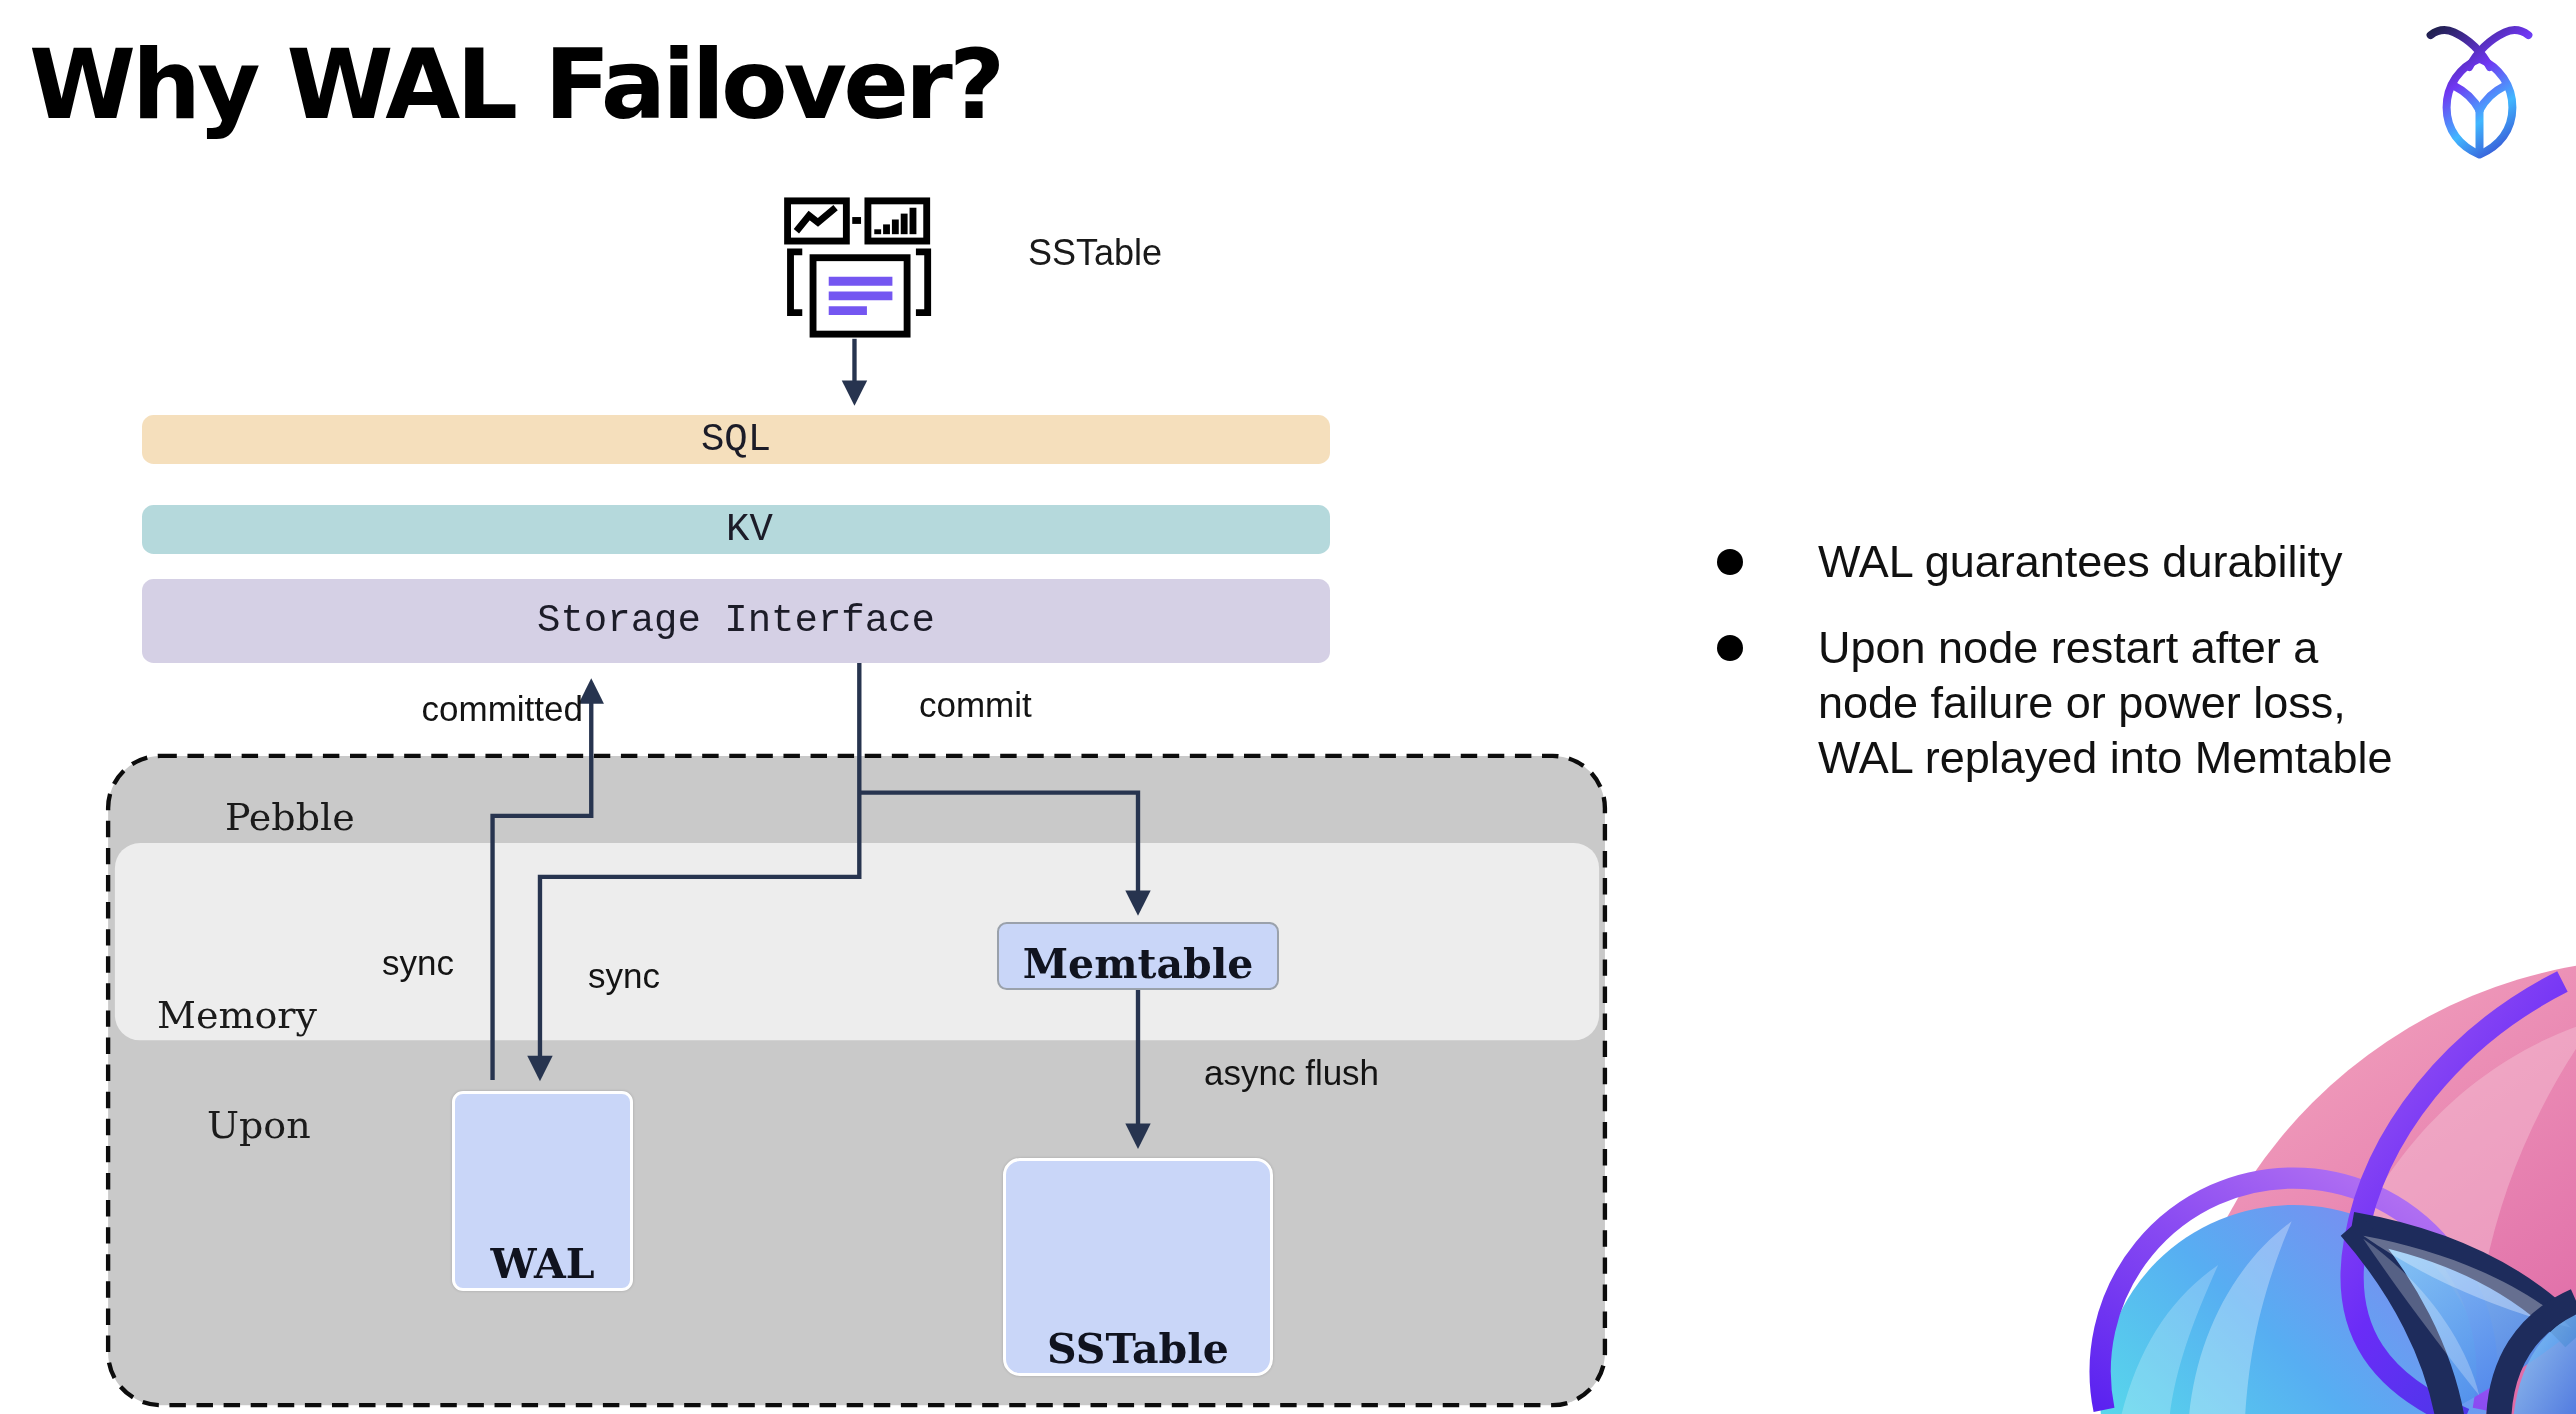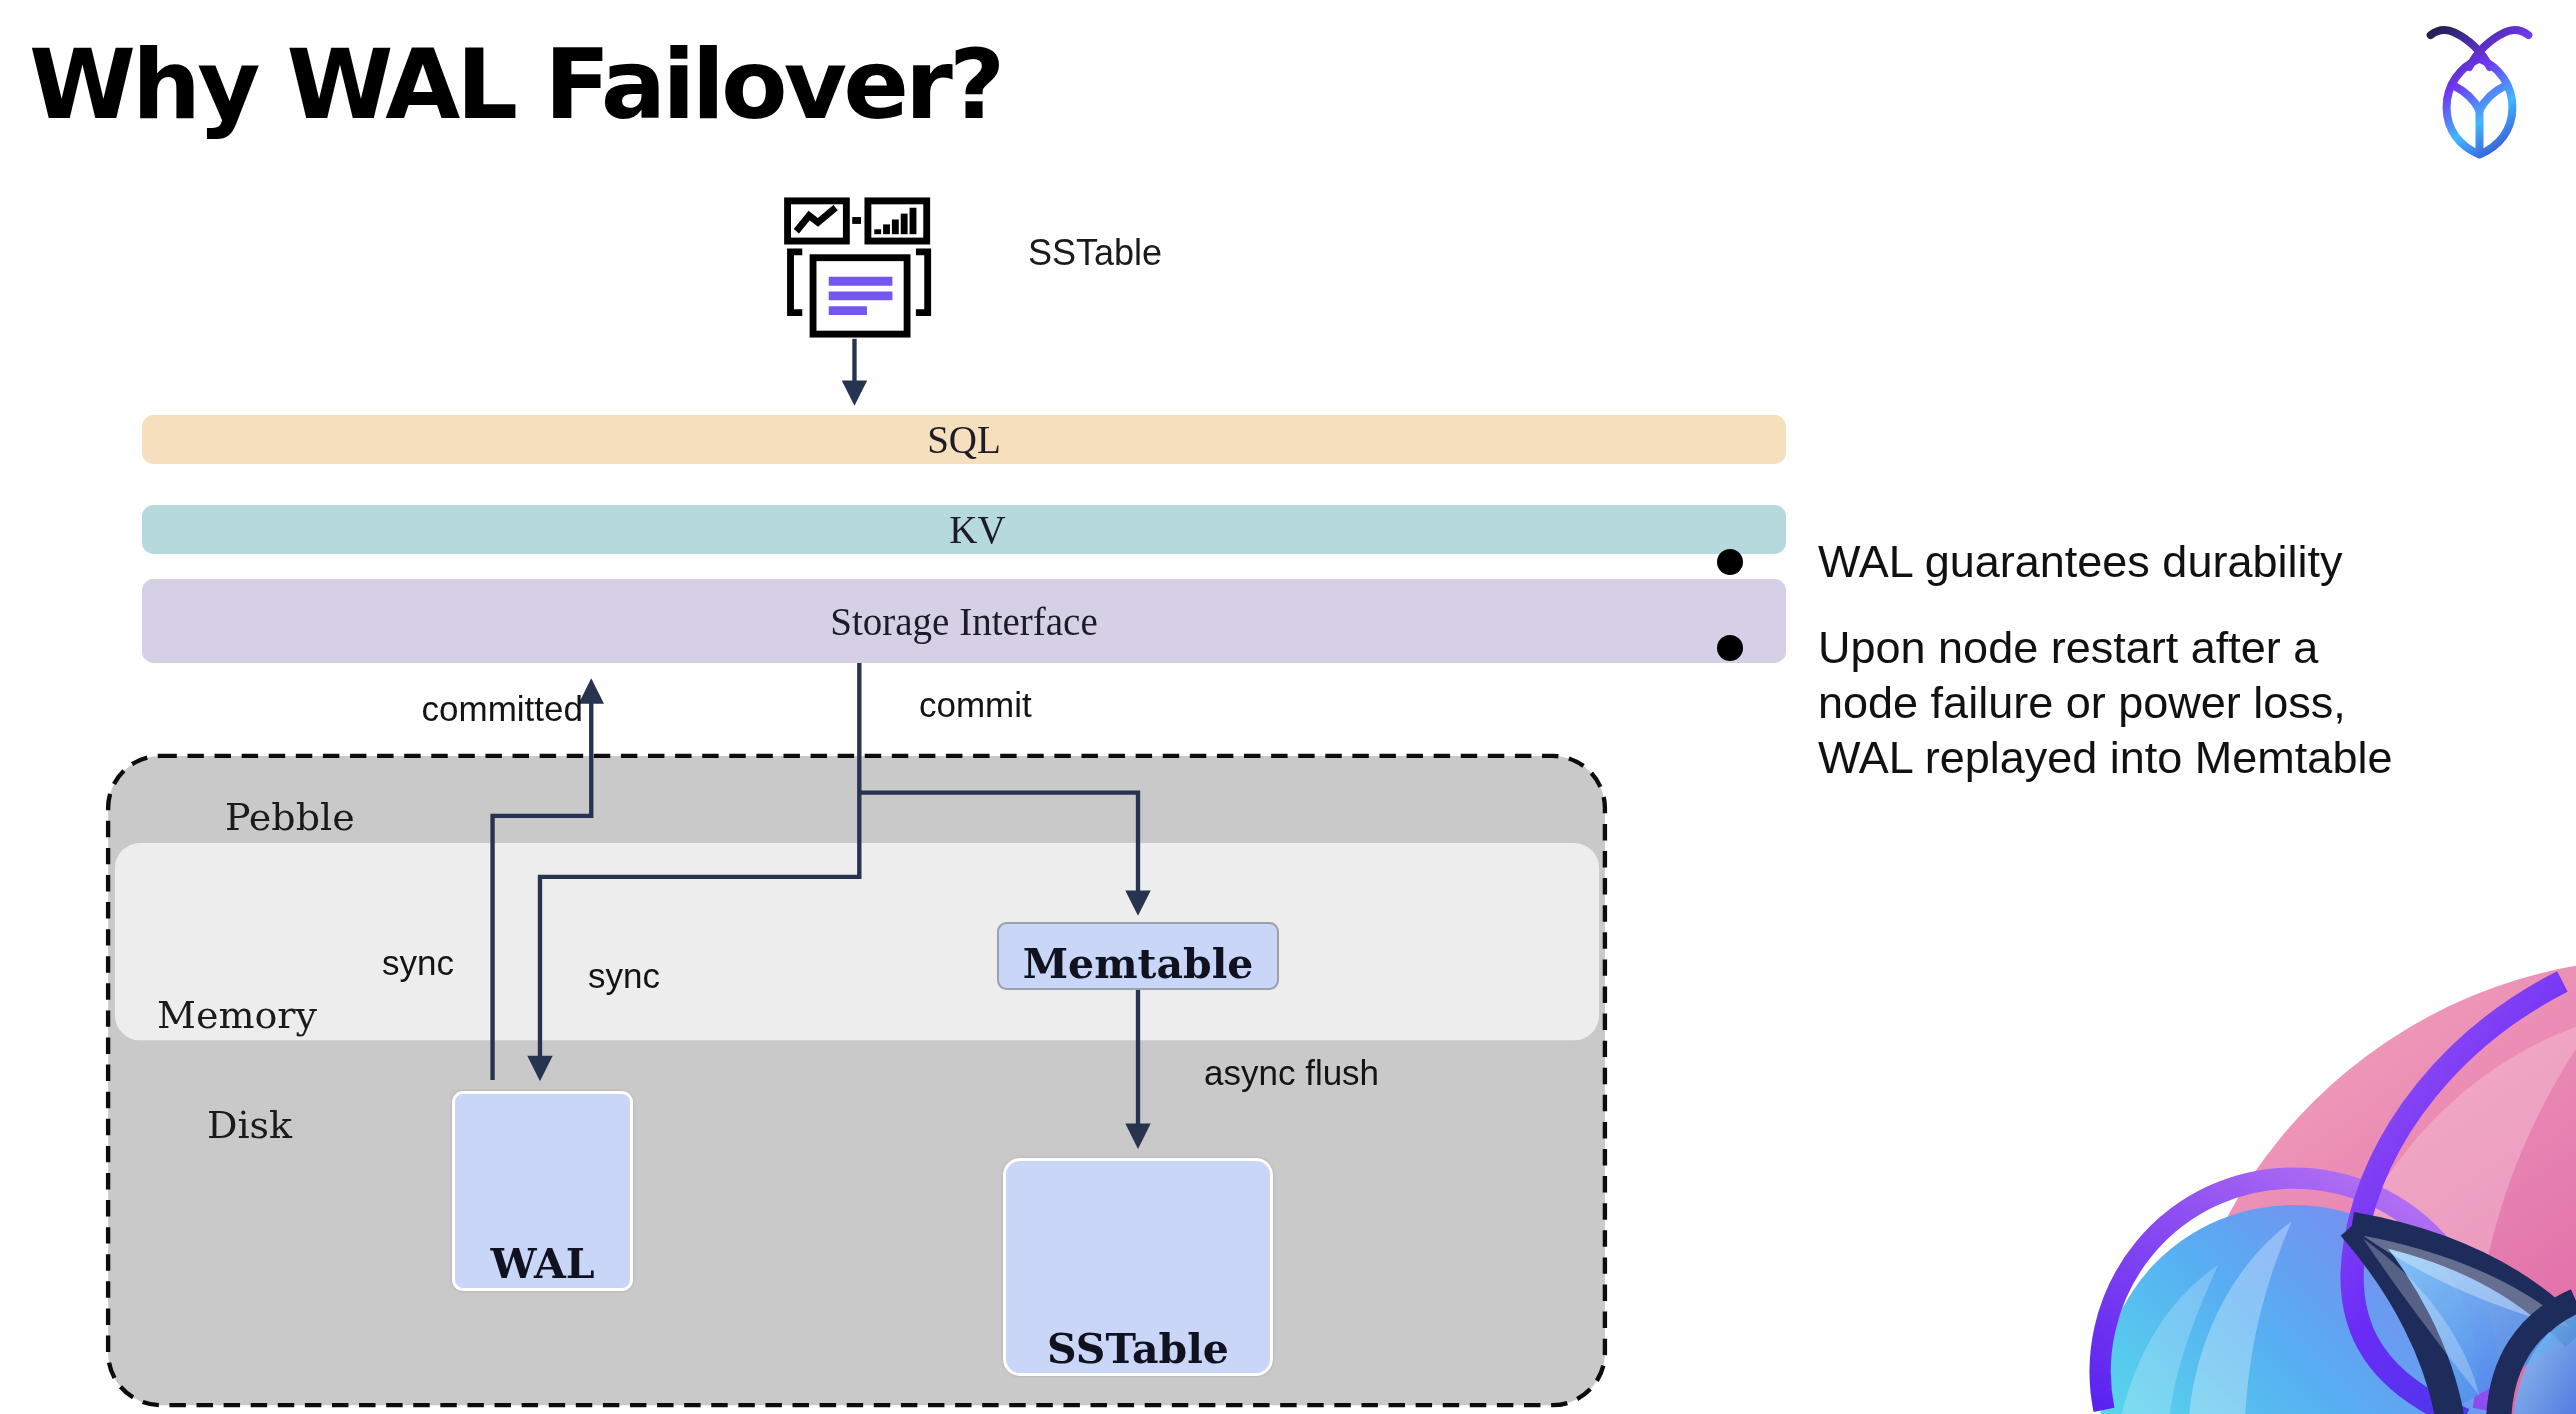--- a/index.html
+++ b/index.html
@@ -21,24 +21,24 @@
   }
 
   
   #client-label {
     left: 1028px; top: 232px;
     font-size: 36px; color: #1a1a1a;
   }
 
   
   .layer-bar {
-    left: 142px; width: 1644px;
+    left: 142px; width: 1188px;
     border-radius: 11.6px;
     display: flex; align-items: center; justify-content: center;
-    font-family: Liberation Serif, serif;
+    font-family: Liberation Mono, monospace;
     font-size: 39px; color: #1c1c28;
   }
   #bar-sql     { top: 415px; height: 49px; background: #f5dfbc; }
   #bar-kv      { top: 505px; height: 49px; background: #b5d9dc; padding-left: 27px; }
   #bar-storage { top: 579px; height: 84px; background: #d5d0e5; }
 
   
   .region-label {
     font-family: "DejaVu Serif", "Liberation Serif", serif;
     font-size: 38px; color: #1b1b1b;
@@ -162,21 +162,21 @@
   </div>
 
   <div class="abs" style="left:105px; top:753px; width:1504px; height:656px;">
     <svg width="1504" height="656" viewBox="0 0 1554 678">
       <rect x="3" y="3" width="1547" height="671" rx="54" fill="#c9c9c9" stroke="#0c0c0c" stroke-width="4.5" stroke-dasharray="17 11"></rect>
       <rect x="10" y="93" width="1534" height="204" rx="26" fill="#ededed"></rect>
     </svg>
   </div>
   <div id="label-pebble" class="abs region-label">Pebble</div>
   <div id="label-memory" class="abs region-label">Memory</div>
-  <div id="label-disk" class="abs region-label">Disk</div>
+  <div id="label-disk" class="abs region-label">Upon</div>
 
   <svg class="abs" style="left:0; top:0; pointer-events:none;" width="2576" height="1415" viewBox="0 0 2662 1462">
     <defs>
       <marker id="ah" viewBox="0 0 12 12" refX="9" refY="6" markerWidth="7" markerHeight="7" orient="auto-start-reverse">
         <path d="M1,1 L11,6 L1,11 Z" fill="#27344f"></path>
       </marker>
     </defs>
     <g fill="none" stroke="#27344f" stroke-width="4.5">
       <path d="M883,350 L883,414" marker-end="url(#ah)"></path>
       <path d="M509,1116 L509,843 L611,843 L611,706" marker-end="url(#ah)"></path>

